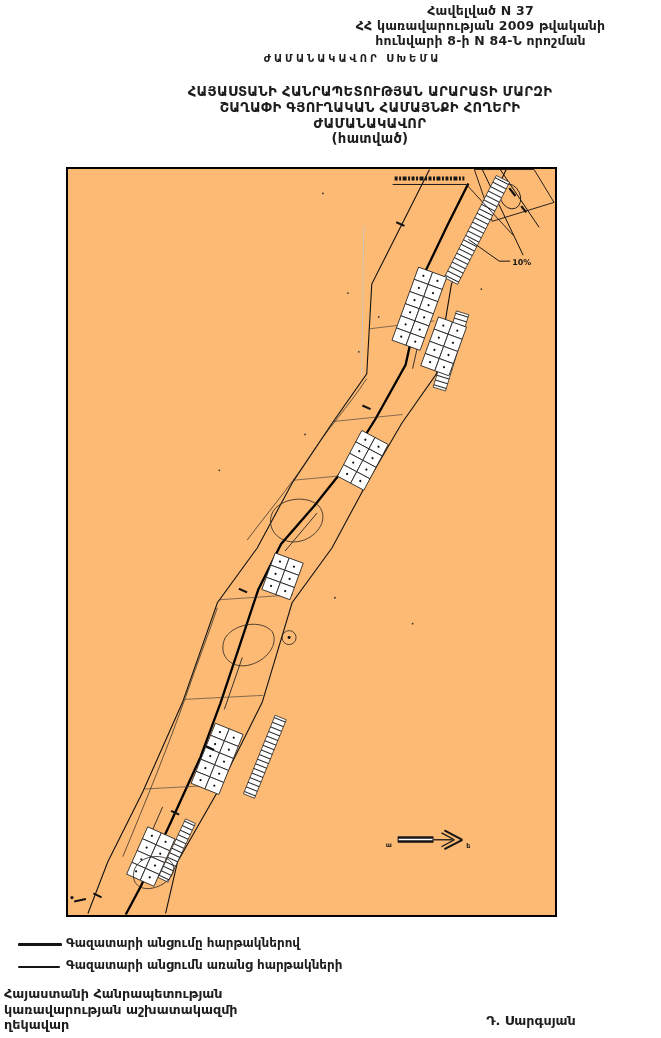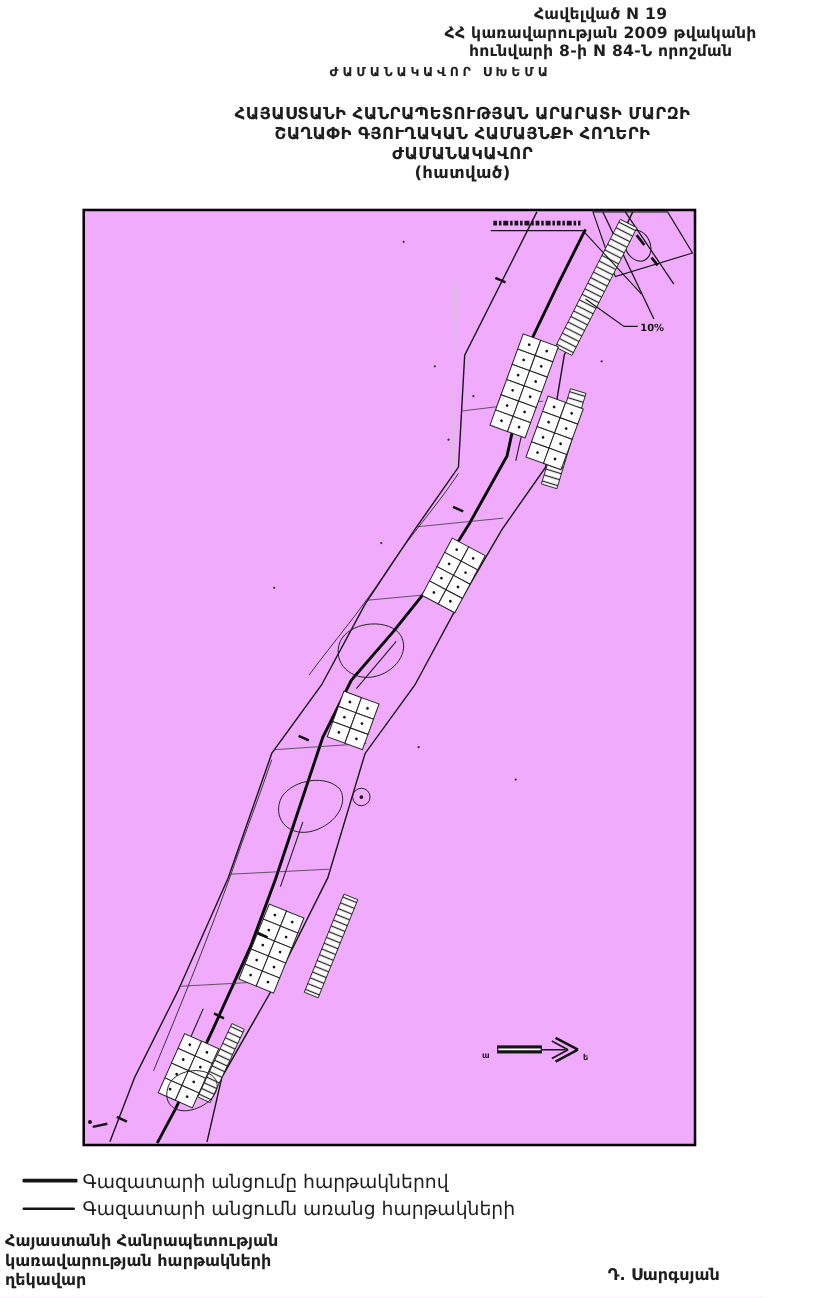--- a/index.html
+++ b/index.html
@@ -15,40 +15,40 @@
   .schema-heading{
     left:130px;top:53px;width:445px;text-align:center;
     font-size:10px;font-weight:bold;letter-spacing:3px;
   }
   .main-title{
     left:85px;top:84px;width:570px;text-align:center;
     font-size:13.2px;line-height:15.8px;font-weight:bold;letter-spacing:0.3px;
   }
   .map-frame{
     left:66px;top:167px;width:487px;height:746px;
-    border:2px solid #000;background:#f0abfc;
+    border:2px solid #000;background:#fdba74;
   }
   .map-frame svg{display:block;}
   .legend-row{left:0;width:661px;height:22px;}
   .legend-sample{position:absolute;left:18px;background:#151515;border-radius:1px;}
-  .legend-label{position:absolute;left:66px;top:0;font-size:15px;font-weight:normal;white-space:nowrap;}
+  .legend-label{position:absolute;left:66px;top:0;font-size:12px;font-weight:bold;white-space:nowrap;}
   .sig-left{
     left:4px;top:986px;width:330px;font-size:12.8px;line-height:15.6px;font-weight:bold;
   }
   .sig-right{
     left:421px;top:1013px;width:220px;text-align:center;font-size:12.8px;font-weight:bold;
   }
 </style>
 </head>
 <body>
 
 <div id="page">
 
   <div class="abs appendix">
-    <div>Հավելված N 19</div>
+    <div>Հավելված N 37</div>
     <div>ՀՀ կառավարության 2009 թվականի</div>
     <div>հունվարի 8-ի N 84-Ն որոշման</div>
   </div>
 
   <div class="abs schema-heading">ԺԱՄԱՆԱԿԱՎՈՐ ՍԽԵՄԱ</div>
 
   <div class="abs main-title">
     <div>ՀԱՅԱՍՏԱՆԻ ՀԱՆՐԱՊԵՏՈՒԹՅԱՆ ԱՐԱՐԱՏԻ ՄԱՐԶԻ</div>
     <div>ՇԱՂԱՓԻ ԳՅՈՒՂԱԿԱՆ ՀԱՄԱՅՆՔԻ ՀՈՂԵՐԻ</div>
     <div>ԺԱՄԱՆԱԿԱՎՈՐ</div>
@@ -250,18 +250,18 @@
     <div class="legend-sample" style="top:7px;width:44px;height:3px;"></div>
     <div class="legend-label">Գազատարի անցումը հարթակներով</div>
   </div>
   <div class="abs legend-row" style="top:958px;">
     <div class="legend-sample" style="top:8px;width:42px;height:1.6px;"></div>
     <div class="legend-label">Գազատարի անցումն առանց հարթակների</div>
   </div>
 
   <div class="abs sig-left">
     <div>Հայաստանի Հանրապետության</div>
-    <div>կառավարության հարթակների</div>
+    <div>կառավարության աշխատակազմի</div>
     <div>ղեկավար</div>
   </div>
   <div class="abs sig-right">Դ. Սարգսյան</div>
 
 </div>
 
 </body></html>

